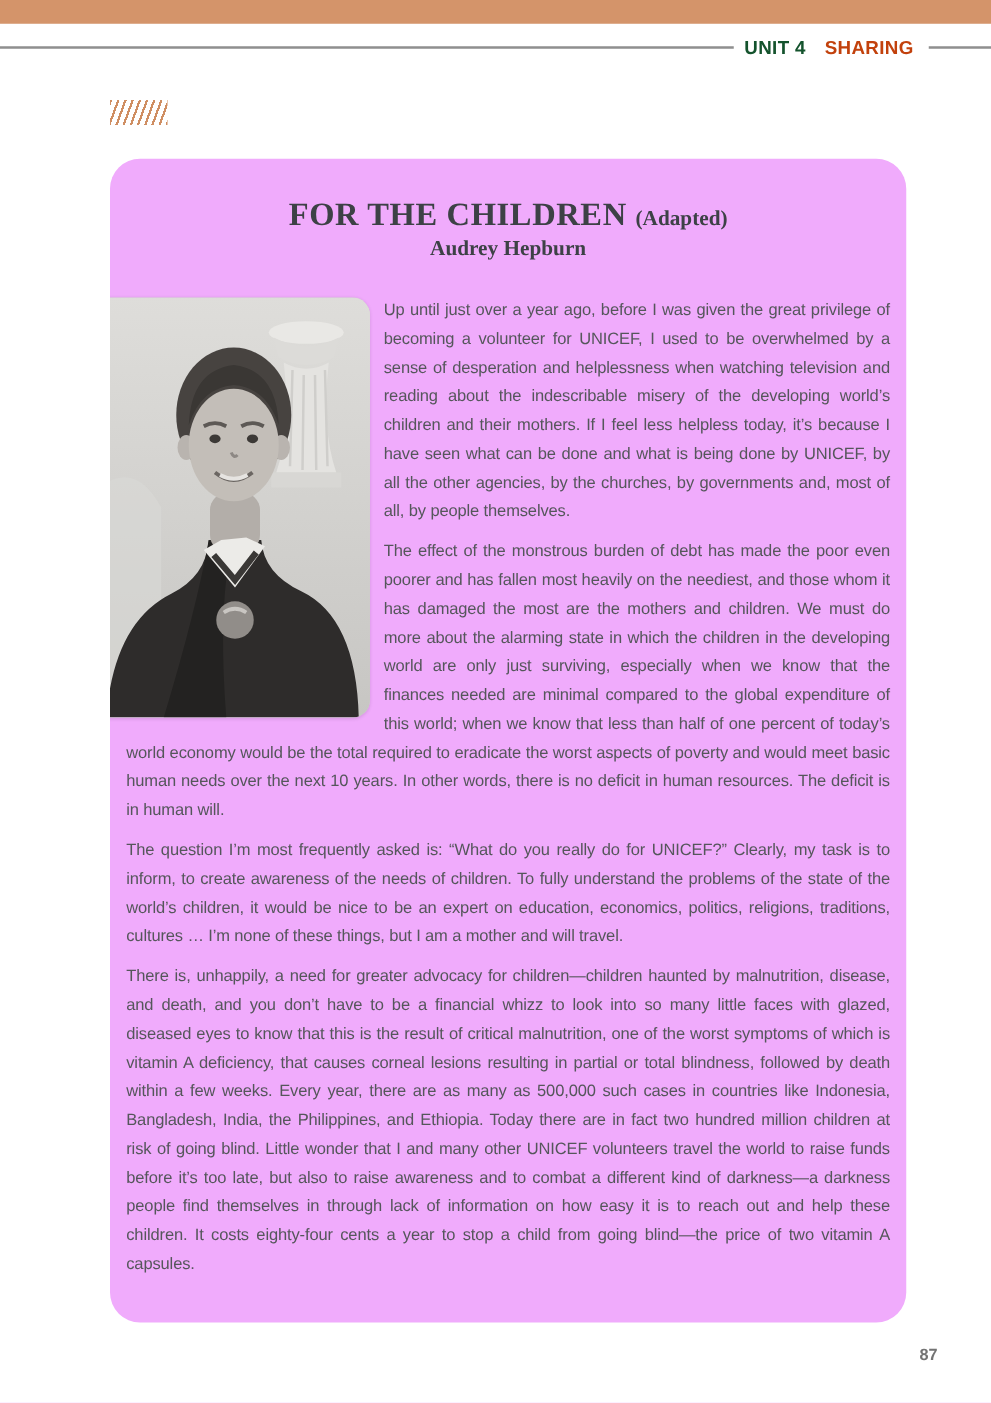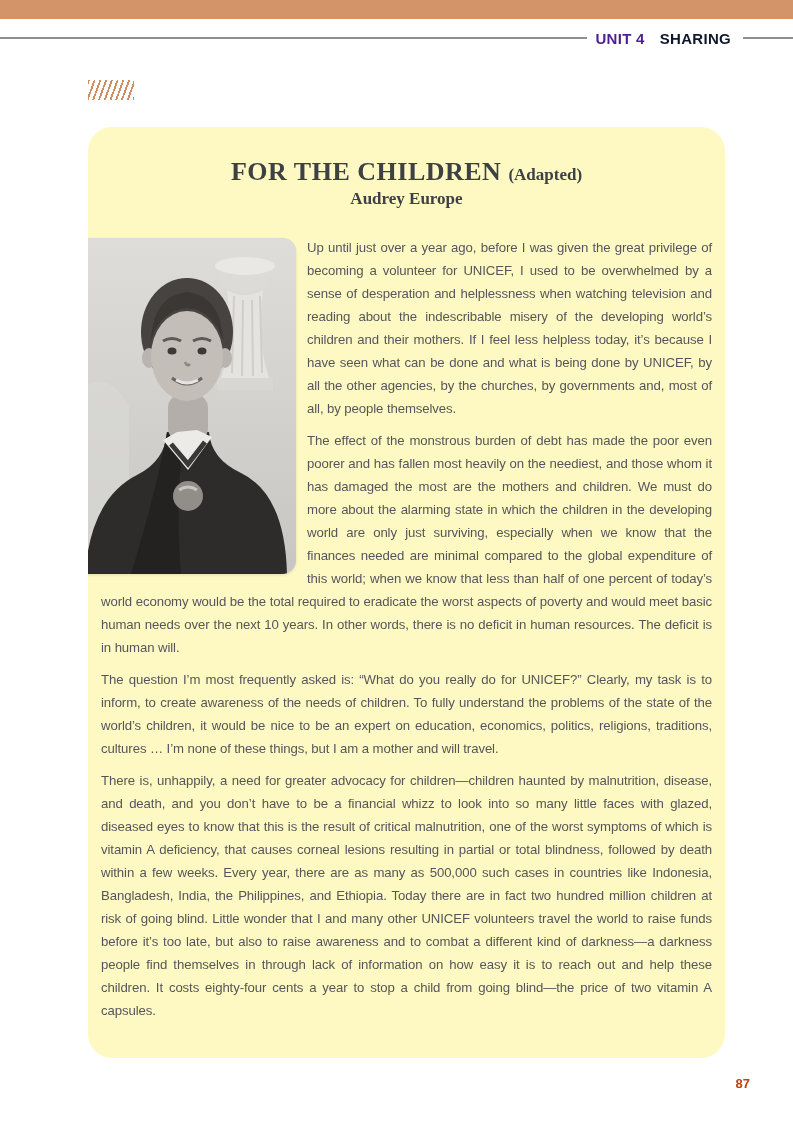--- a/index.html
+++ b/index.html
@@ -19,22 +19,22 @@
     margin-top:11px;height:16px;
   }
   .rule{height:2px;background:#8f8f8f;}
   .rule-left{flex:1;}
   .rule-right{flex:0 0 50px;}
   .header-text{
     display:flex;gap:15px;align-items:baseline;
     padding:0 12px 0 8px;
     font-weight:bold;font-size:15px;letter-spacing:.3px;
   }
-  .unit-label{color:#4c1d95;}
-  .unit-title{color:#0f172a;}
+  .unit-label{color:#14532d;}
+  .unit-title{color:#c2410c;}
 
   
   .section-row{
     display:flex;align-items:center;gap:16px;
     margin:30px 0 0 88px;height:28px;
   }
   .section-title{
     margin:0;font-size:22px;font-weight:bold;color:#d08f63;
     letter-spacing:.2px;
   }
@@ -42,21 +42,21 @@
     width:46px;height:20px;
     background:repeating-linear-gradient(110deg,#cf8e62 0px,#cf8e62 1.8px,transparent 1.8px,transparent 5.4px);
   }
 
   
   .card{
     position:relative;
     margin:23px 0 0 88px;
     width:637px;height:931px;
     box-sizing:border-box;
-    background:#fef9c3;
+    background:#f0abfc;
     border-radius:24px;
     padding:26px 13px 0 13px;
     overflow:hidden;
   }
   .article-title{
     margin:4px 0 2px 0;
     text-align:center;
     font-family:"Liberation Serif", serif;
     font-weight:bold;
     font-size:26px;color:#3d4146;letter-spacing:.5px;
@@ -80,21 +80,21 @@
     margin:2px 11px 8px -30px;
     border-radius:14px;overflow:hidden;
     background:#d6d5d3;
     box-shadow:0 1px 3px rgba(0,0,0,.12);
   }
   .photo svg{display:block;width:100%;height:100%;}
 
   
   .page-number{
     position:absolute;right:43px;bottom:31px;
-    font-size:13px;font-weight:bold;color:#c2410c;
+    font-size:13px;font-weight:bold;color:#737373;
   }
 </style>
 </head>
 <body>
 
 <div class="page">
 
   <div class="top-bar"></div>
 
   <div class="header-row">
@@ -109,21 +109,21 @@
   <div class="section-row">
     <span class="hatch"></span>
   </div>
 
   <div class="card">
 
     <h1 class="article-title">
       <span>FOR THE CHILDREN</span>
       <span class="adapted">(Adapted)</span>
     </h1>
-    <div class="byline">Audrey Europe</div>
+    <div class="byline">Audrey Hepburn</div>
 
     <div class="article-body">
 
       <div class="photo">
         <svg viewBox="0 0 225 336" xmlns="http://www.w3.org/2000/svg">
           <defs>
             <linearGradient id="bgG" x1="0" y1="0" x2="0" y2="1">
               <stop offset="0" stop-color="#deddda"></stop>
               <stop offset="1" stop-color="#c7c6c3"></stop>
             </linearGradient>

